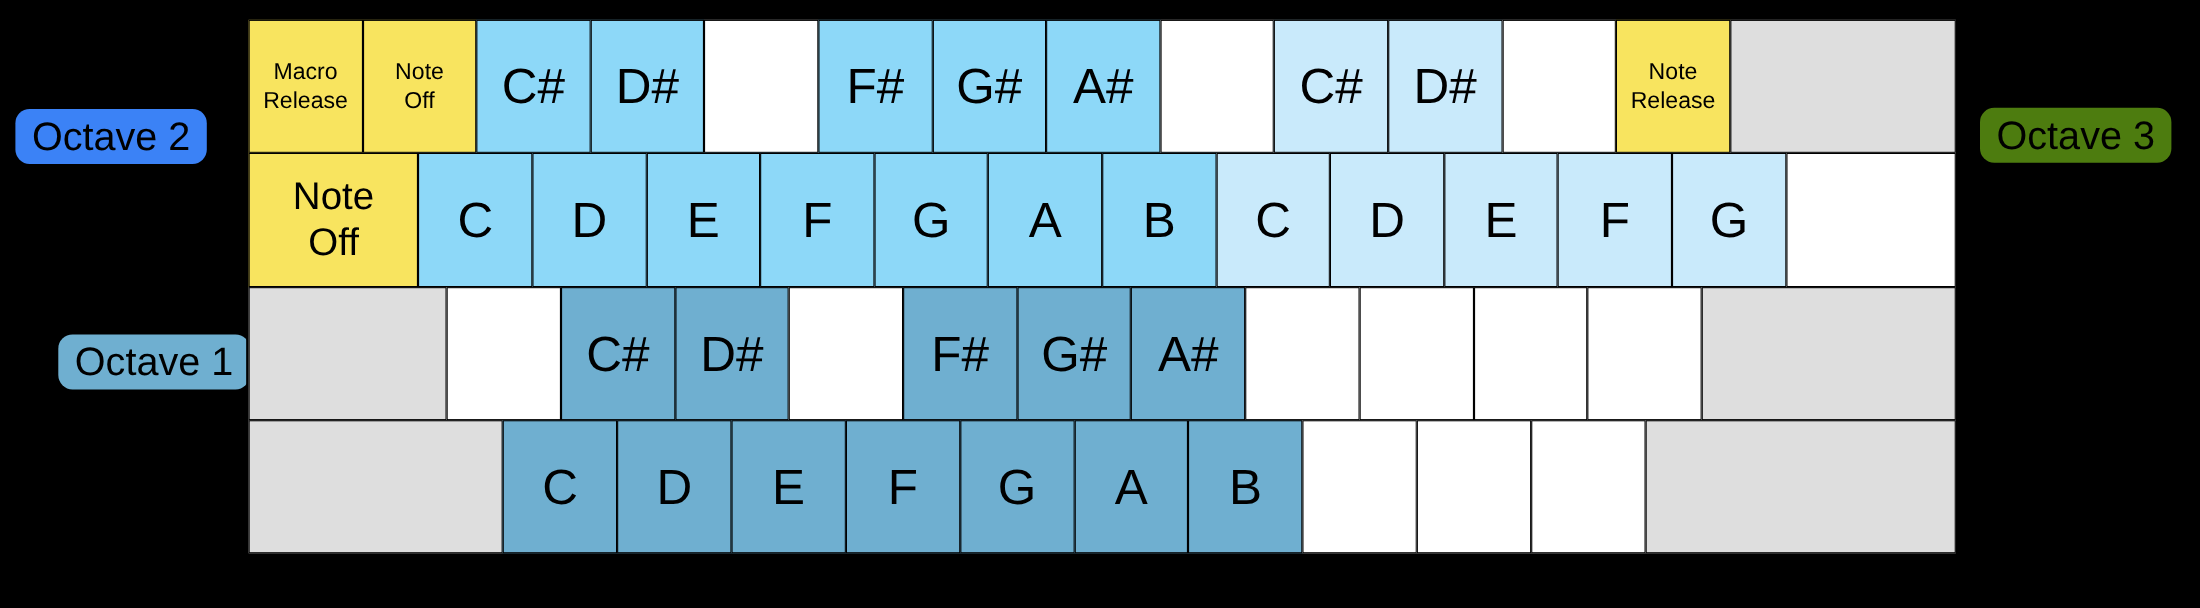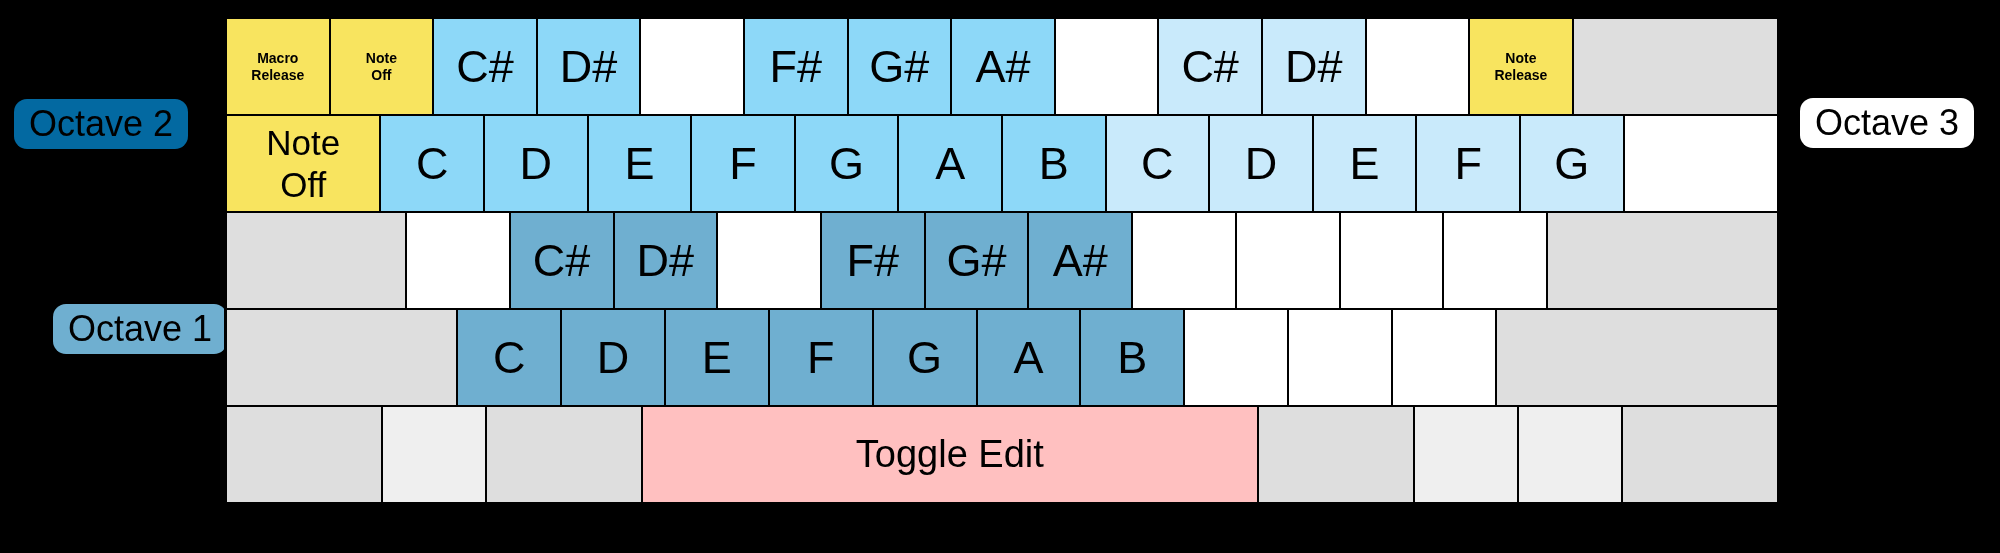--- a/index.html
+++ b/index.html
@@ -13,42 +13,42 @@
   }
   .kb-row{flex:1;display:flex;min-height:0;}
   .key{
     flex-shrink:1;flex-basis:0;min-width:0;
     box-sizing:border-box;border:1.5px solid #000;
     display:flex;align-items:center;justify-content:center;
     text-align:center;color:#000;white-space:pre-line;
     font-size:45px;line-height:1.05;
     overflow:hidden;
   }
-  .size-small{font-size:14px;line-height:1.2;font-weight:bold;}
+  .size-small{font-size:21px;line-height:1.2;}
   .size-medium{font-size:35px;line-height:1.2;}
   .size-toggle{font-size:38px;}
   .size-large{font-size:45px;}
 
   .badge{
     position:absolute;height:50px;box-sizing:border-box;
     border-radius:13px;padding:2px 15px;
     display:flex;align-items:center;justify-content:center;
     font-size:36px;color:#000;
   }
   #badge-oct2{left:14px;top:99px;}
   #badge-oct1{left:14px;top:304px;margin-left:39px;}
   #badge-oct3{left:1800px;top:98px;}
 </style>
 </head>
 <body>
 
 <div id="canvas">
-  <div class="badge" id="badge-oct2" style="background: #0369a1;">Octave 2</div>
+  <div class="badge" id="badge-oct2" style="background: #3b82f6;">Octave 2</div>
   <div class="badge" id="badge-oct1" style="background: rgb(111, 175, 208);">Octave 1</div>
-  <div class="badge" id="badge-oct3" style="background: #ffffff;">Octave 3</div>
+  <div class="badge" id="badge-oct3" style="background: #4d7c0f;">Octave 3</div>
 
   <div id="keyboard">
       <div class="kb-row">
         <div class="key size-small" style="flex-grow: 1; background: rgb(248, 228, 95);">Macro
 Release</div>
         <div class="key size-small" style="flex-grow: 1; background: rgb(248, 228, 95);">Note
 Off</div>
         <div class="key size-large" style="flex-grow: 1; background: rgb(141, 216, 248);">C#</div>
         <div class="key size-large" style="flex-grow: 1; background: rgb(141, 216, 248);">D#</div>
         <div class="key" style="flex-grow: 1; background: rgb(255, 255, 255);"></div>
@@ -102,24 +102,14 @@
         <div class="key size-large" style="flex-grow: 1; background: rgb(111, 175, 208);">E</div>
         <div class="key size-large" style="flex-grow: 1; background: rgb(111, 175, 208);">F</div>
         <div class="key size-large" style="flex-grow: 1; background: rgb(111, 175, 208);">G</div>
         <div class="key size-large" style="flex-grow: 1; background: rgb(111, 175, 208);">A</div>
         <div class="key size-large" style="flex-grow: 1; background: rgb(111, 175, 208);">B</div>
         <div class="key" style="flex-grow: 1; background: rgb(255, 255, 255);"></div>
         <div class="key" style="flex-grow: 1; background: rgb(255, 255, 255);"></div>
         <div class="key" style="flex-grow: 1; background: rgb(255, 255, 255);"></div>
         <div class="key" style="flex-grow: 2.75; background: rgb(222, 222, 222);"></div>
       </div>
-      <div class="kb-row">
-        <div class="key" style="flex-grow: 1.5; background: rgb(222, 222, 222);"></div>
-        <div class="key" style="flex-grow: 1; background: rgb(239, 239, 239);"></div>
-        <div class="key" style="flex-grow: 1.5; background: rgb(222, 222, 222);"></div>
-        <div class="key size-toggle" style="flex-grow: 6; background: rgb(255, 192, 192);">Toggle Edit</div>
-        <div class="key" style="flex-grow: 1.5; background: rgb(222, 222, 222);"></div>
-        <div class="key" style="flex-grow: 1; background: rgb(239, 239, 239);"></div>
-        <div class="key" style="flex-grow: 1; background: rgb(239, 239, 239);"></div>
-        <div class="key" style="flex-grow: 1.5; background: rgb(222, 222, 222);"></div>
-      </div>
     </div>
 </div>
 
 </body></html>

